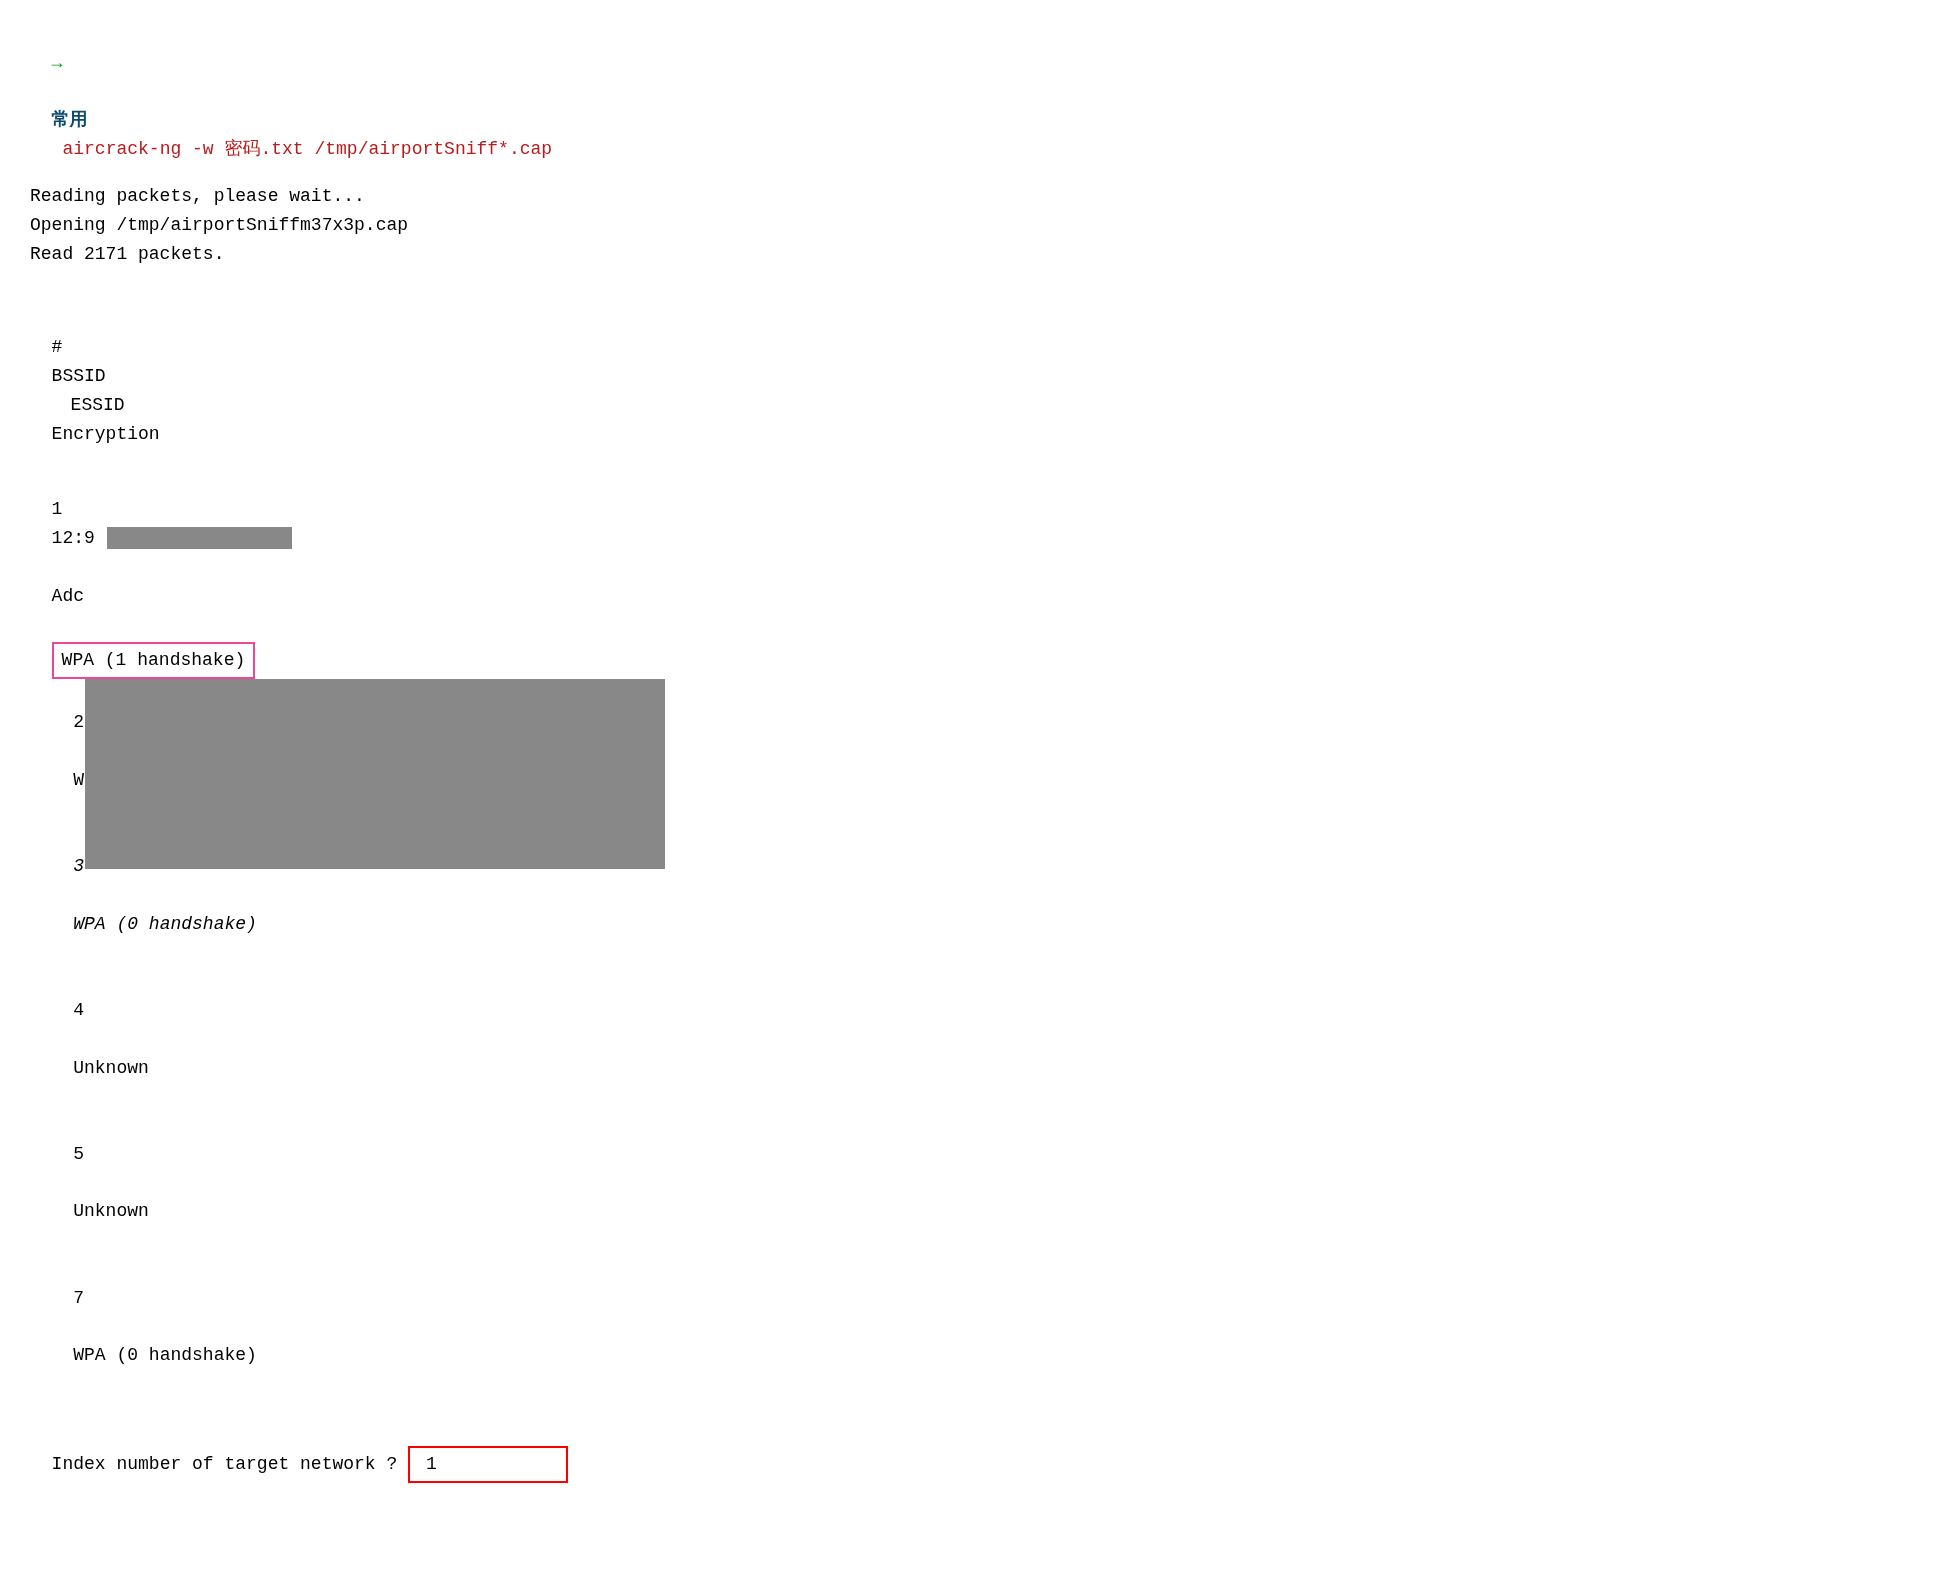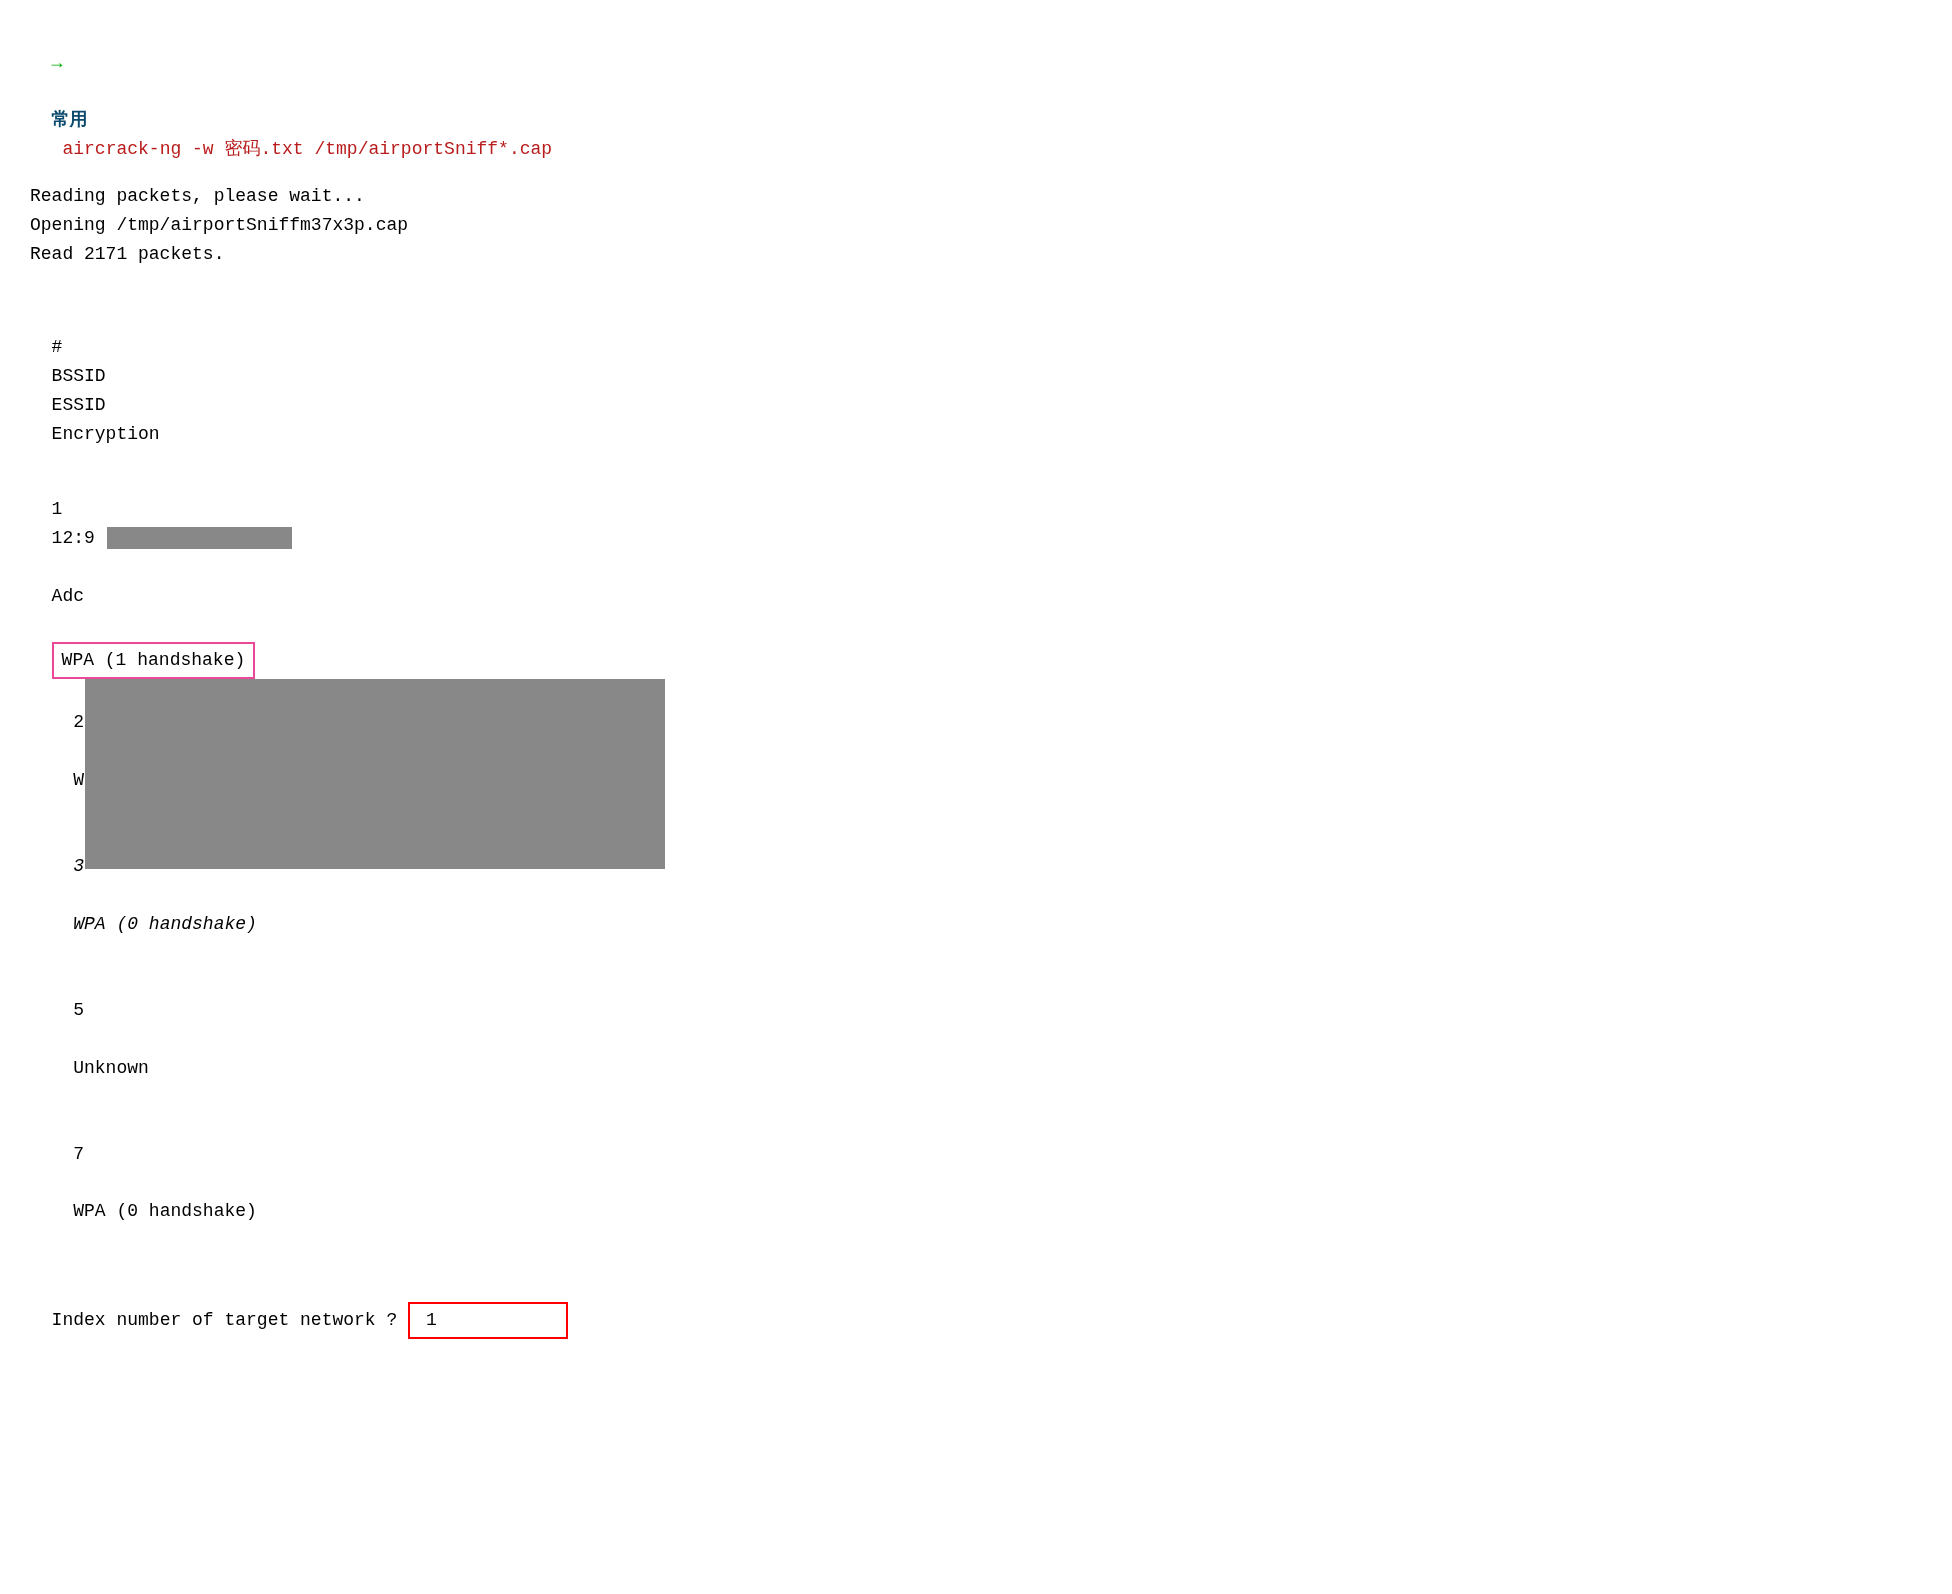--- a/index.html
+++ b/index.html
@@ -63,21 +63,21 @@
 
 <div class="terminal-line">Reading packets, please wait...</div>
 <div class="terminal-line">Opening /tmp/airportSniffm37x3p.cap</div>
 <div class="terminal-line">Read 2171 packets.</div>
 
 <div class="section-gap-large"></div>
 
 <div class="terminal-line">
   <span style="display:inline-block;width:55px;">#</span>
   <span style="display:inline-block;width:260px;">BSSID</span>
-  <span style="display:inline-block;width:320px;">ESSID</span>
+  <span style="display:inline-block;width:320px;margin-left:19px;">ESSID</span>
   <span>Encryption</span>
 </div>
 
 <div class="section-gap"></div>
 
 <div class="terminal-line" style="position:relative;">
   <span style="display:inline-block;width:55px;">1</span>
   <span style="display:inline-block;width:55px;">12:9</span><span style="display:inline-block;background:#888;width:185px;height:22px;vertical-align:middle;"></span>
   <span style="display:inline-block;width:70px;"> </span>
   <span style="display:inline-block;width:265px;">Adc</span>
@@ -93,20 +93,25 @@
     <span style="display:inline-block;width:580px;"></span>
     <span>WPA (0 handshake)</span>
   </div>
 
   <div class="terminal-line" style="position:relative; z-index:0;font-style:italic;">
     <span style="display:inline-block;width:55px;">3</span>
     <span style="display:inline-block;width:580px;"></span>
     <span>WPA (0 handshake)</span>
   </div>
 
+  <div class="terminal-line" style="position:relative; z-index:0;">
+    <span style="display:inline-block;width:55px;">4</span>
+    <span style="display:inline-block;width:580px;"></span>
+    <span>Unknown</span>
+  </div>
 
   <div class="terminal-line" style="position:relative; z-index:0;">
     <span style="display:inline-block;width:55px;">5</span>
     <span style="display:inline-block;width:580px;"></span>
     <span>Unknown</span>
   </div>
 
 
   <div class="terminal-line" style="position:relative; z-index:0;">
     <span style="display:inline-block;width:55px;">7</span>

